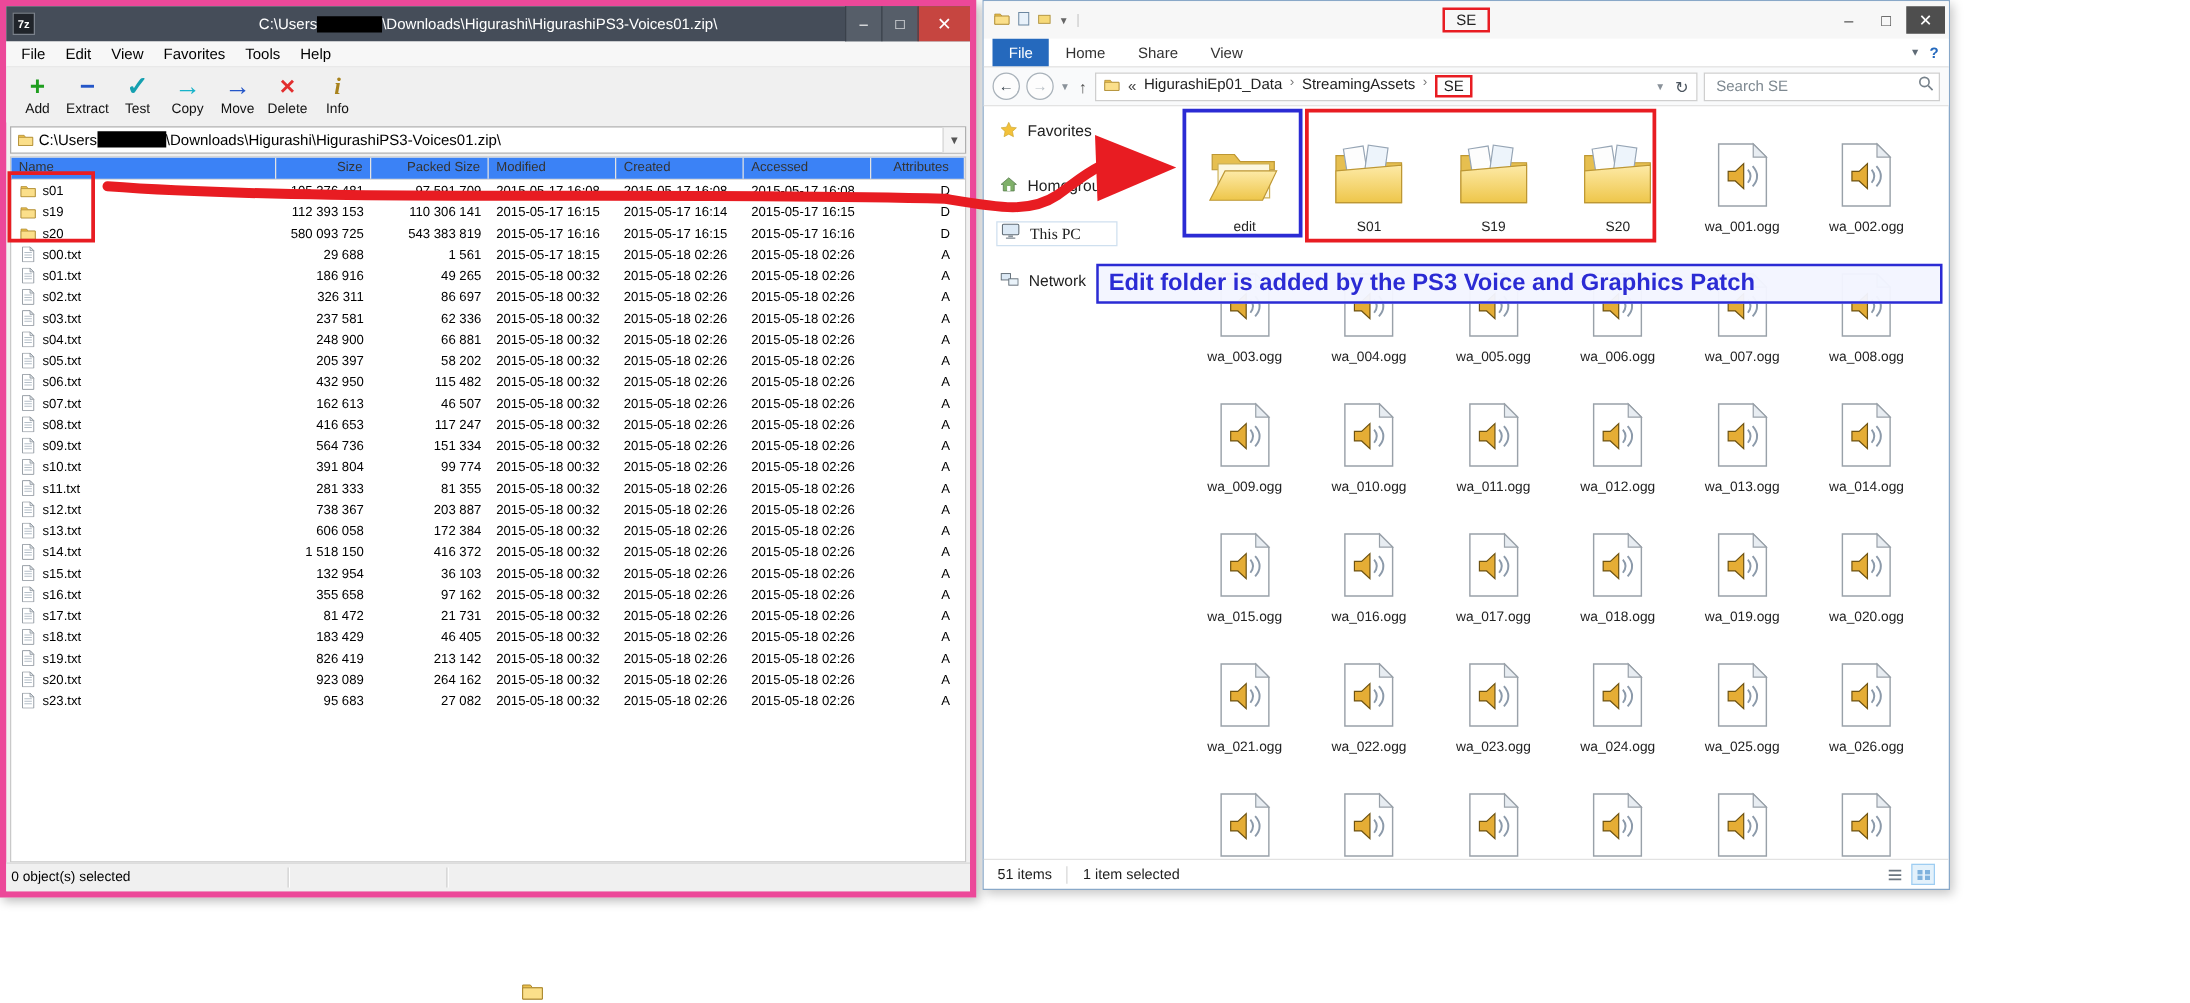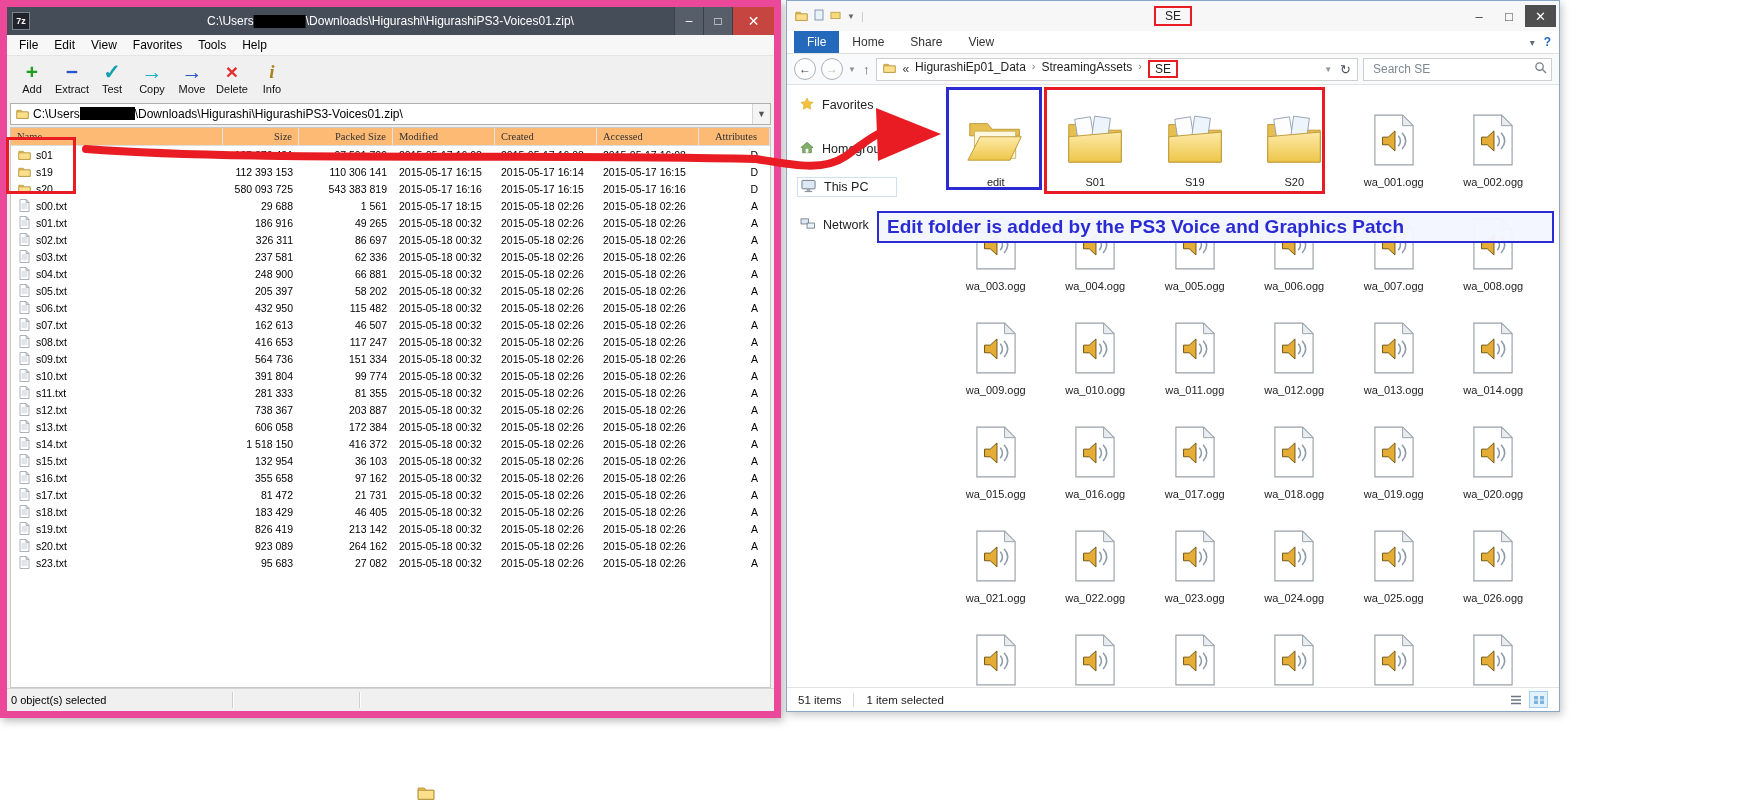--- a/index.html
+++ b/index.html
@@ -3,21 +3,21 @@
 <meta charset="utf-8">
 <style>
   :root{ --ann-red:#e81c22; --ann-blue:#2b2bd4; }
   *{box-sizing:border-box;}
   body{margin:0;background:#fff;}
   .page{position:relative;width:1752px;height:802px;background:#fff;overflow:hidden;
         font-family:"Liberation Sans",sans-serif;color:#000;}
 
   
   .zwin{position:absolute;left:0;top:0;width:781px;height:718px;background:#f0f0f0;
-        border:7px solid #ec4899;box-shadow:2px 3px 8px rgba(0,0,0,.28);display:flex;flex-direction:column;}
+        border:5px solid #ec4899;box-shadow:2px 3px 8px rgba(0,0,0,.28);display:flex;flex-direction:column;}
   .ztitle{flex:0 0 28px;background:#454d59;display:flex;align-items:center;color:#fff;font-size:12px;position:relative;}
   .zapp{width:18px;height:18px;margin-left:5px;background:#20242a;color:#fff;font-size:9px;font-weight:bold;
         display:flex;align-items:center;justify-content:center;border:1px solid #7b828c;}
   .ztitle-text{position:absolute;left:50%;transform:translateX(-50%);white-space:nowrap;display:flex;align-items:center;}
   .redact{display:inline-block;background:#000;height:13px;vertical-align:middle;}
   .zbtns{margin-left:auto;display:flex;align-self:stretch;}
   .zbtn{width:29px;display:flex;align-items:center;justify-content:center;font-size:12px;color:#fff;
         background:#565e69;border-left:1px solid #3a414b;}
   .zbtn.close{width:42px;background:#c64540;font-size:14px;}
   .zmenu{flex:0 0 21px;background:#f7f7f7;display:flex;align-items:center;padding-left:4px;font-size:12px;border-bottom:1px solid #e5e5e5;}
@@ -25,21 +25,21 @@
   .ztools{flex:0 0 44px;display:flex;align-items:center;padding-left:6px;gap:2px;background:#f0f0f0;}
   .ztool{width:38px;display:flex;flex-direction:column;align-items:center;}
   .ztool-ic{font-size:21px;font-weight:bold;line-height:22px;height:22px;}
   .ztool-ic.info-i{font-family:"Liberation Serif",serif;font-style:italic;font-size:19px;}
   .ztool-lb{font-size:11px;color:#111;}
   .zaddrrow{flex:0 0 27px;display:flex;align-items:center;padding:0 3px;}
   .zaddr{flex:1;height:22px;border:1px solid #afafaf;background:#fff;display:flex;align-items:center;font-size:12px;padding-left:4px;gap:4px;}
   .zaddr-text{display:flex;align-items:center;white-space:nowrap;}
   .zaddr-dd{margin-left:auto;width:18px;align-self:stretch;border-left:1px solid #d5d5d5;display:flex;align-items:center;justify-content:center;color:#555;font-size:9px;background:#f4f4f4;}
   .zlist{flex:1;margin:0 3px;background:#fff;border:1px solid #c9c9c9;overflow:hidden;display:flex;flex-direction:column;font-size:10.5px;}
-  .zheadrow{display:flex;background:#fdba74;border-bottom:1px solid #ddd;color:#333;flex:0 0 18px;font-family:Liberation Serif, serif;}
+  .zheadrow{display:flex;background:#3b82f6;border-bottom:1px solid #ddd;color:#333;flex:0 0 18px;}
   .zhead-cell{line-height:17px;border-right:1px solid #e3e3e3;}
   .zbody{flex:1;overflow:hidden;}
   .zrow{display:flex;height:17px;align-items:center;}
   .zcell{padding:0 6px;white-space:nowrap;overflow:hidden;}
   .c-name{width:212px;}
   .zrow .c-name{display:flex;align-items:center;gap:5px;}
   .c-size{width:76px;text-align:right;}
   .c-packed{width:94px;text-align:right;}
   .c-mod,.c-cre,.c-acc{width:102px;}
   .c-attr{flex:1;text-align:right;padding-right:12px;}
@@ -75,21 +75,21 @@
   .crumb-sep{color:#777;font-size:11px;}
   .crumb-se{border:2px solid var(--ann-red);padding:0 5px;}
   .ecrumb-tail{margin-left:auto;display:flex;align-items:center;gap:8px;color:#555;}
   .erefresh{font-size:13px;color:#4a545e;}
   .esearch{flex:0 0 168px;height:23px;background:#fff;border:1px solid #cfcfcf;display:flex;align-items:center;padding:0 4px 0 7px;gap:4px;}
   .esearch input{border:0;outline:0;flex:1;min-width:0;font-size:12px;color:#be185d;background:transparent;font-family:"Liberation Sans",sans-serif;}
   .esearch input::placeholder{color:#7d8890;}
   .ebody{flex:1;display:flex;overflow:hidden;}
   .eside{flex:0 0 157px;position:relative;font-size:12.5px;color:#222;}
   .eside-item{position:absolute;left:13px;display:flex;align-items:center;gap:8px;height:20px;white-space:nowrap;}
-  .eside-item.eside-focus{left:10px;border:1px solid #cfe0ef;padding:0 28px 0 3px;}
+  .eside-item.eside-focus{left:10px;border:1px solid #cfe0ef;padding:0 28px 0 3px;font-family:Liberation Serif, serif;}
   .egridwrap{flex:1;position:relative;overflow:hidden;}
   .egrid{position:absolute;left:2px;top:3px;display:grid;grid-template-columns:repeat(6,99.5px);grid-auto-rows:104px;}
   .ecell{display:flex;flex-direction:column;align-items:center;padding-top:22px;}
   .eicon{height:60px;display:flex;align-items:center;justify-content:center;}
   .elabel{margin-top:6px;font-size:11px;color:#222;line-height:12px;}
   .estatus{flex:0 0 24px;border-top:1px solid #e2e2e2;display:flex;align-items:center;font-size:11.5px;color:#1c1c1c;padding:0 11px;}
   .estatus-sep{width:1px;height:14px;background:#d8d8d8;margin:0 12px;}
   .eview-btns{margin-left:auto;display:flex;gap:4px;}
   .eview-btn{width:19px;height:17px;display:flex;align-items:center;justify-content:center;border:1px solid transparent;}
   .eview-btn.active{border-color:#9ecdf2;background:#e3f1fb;}

